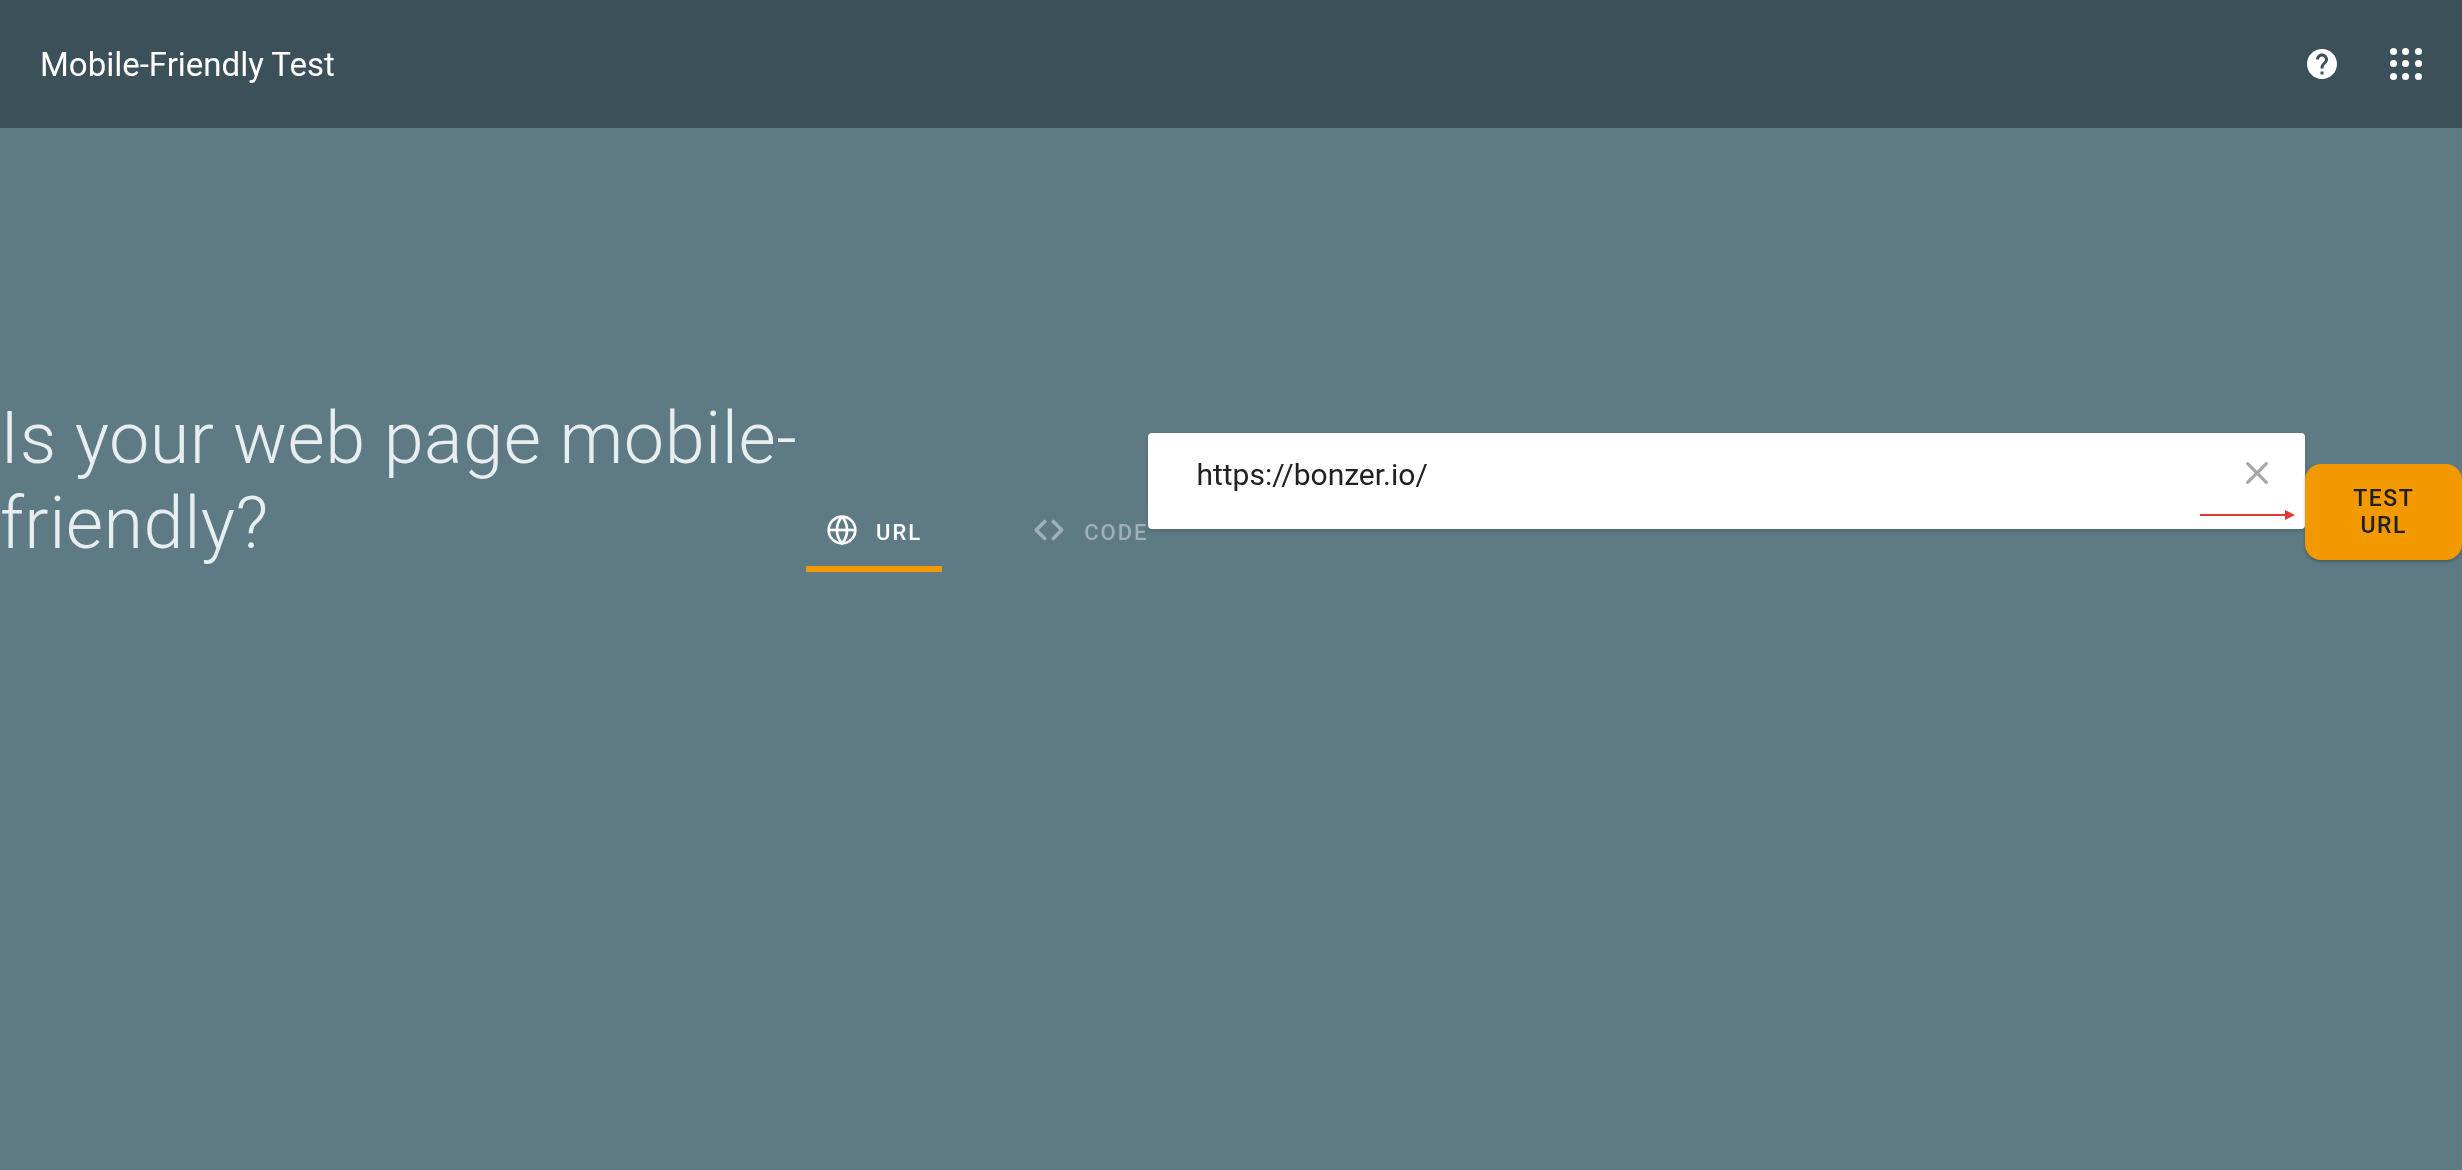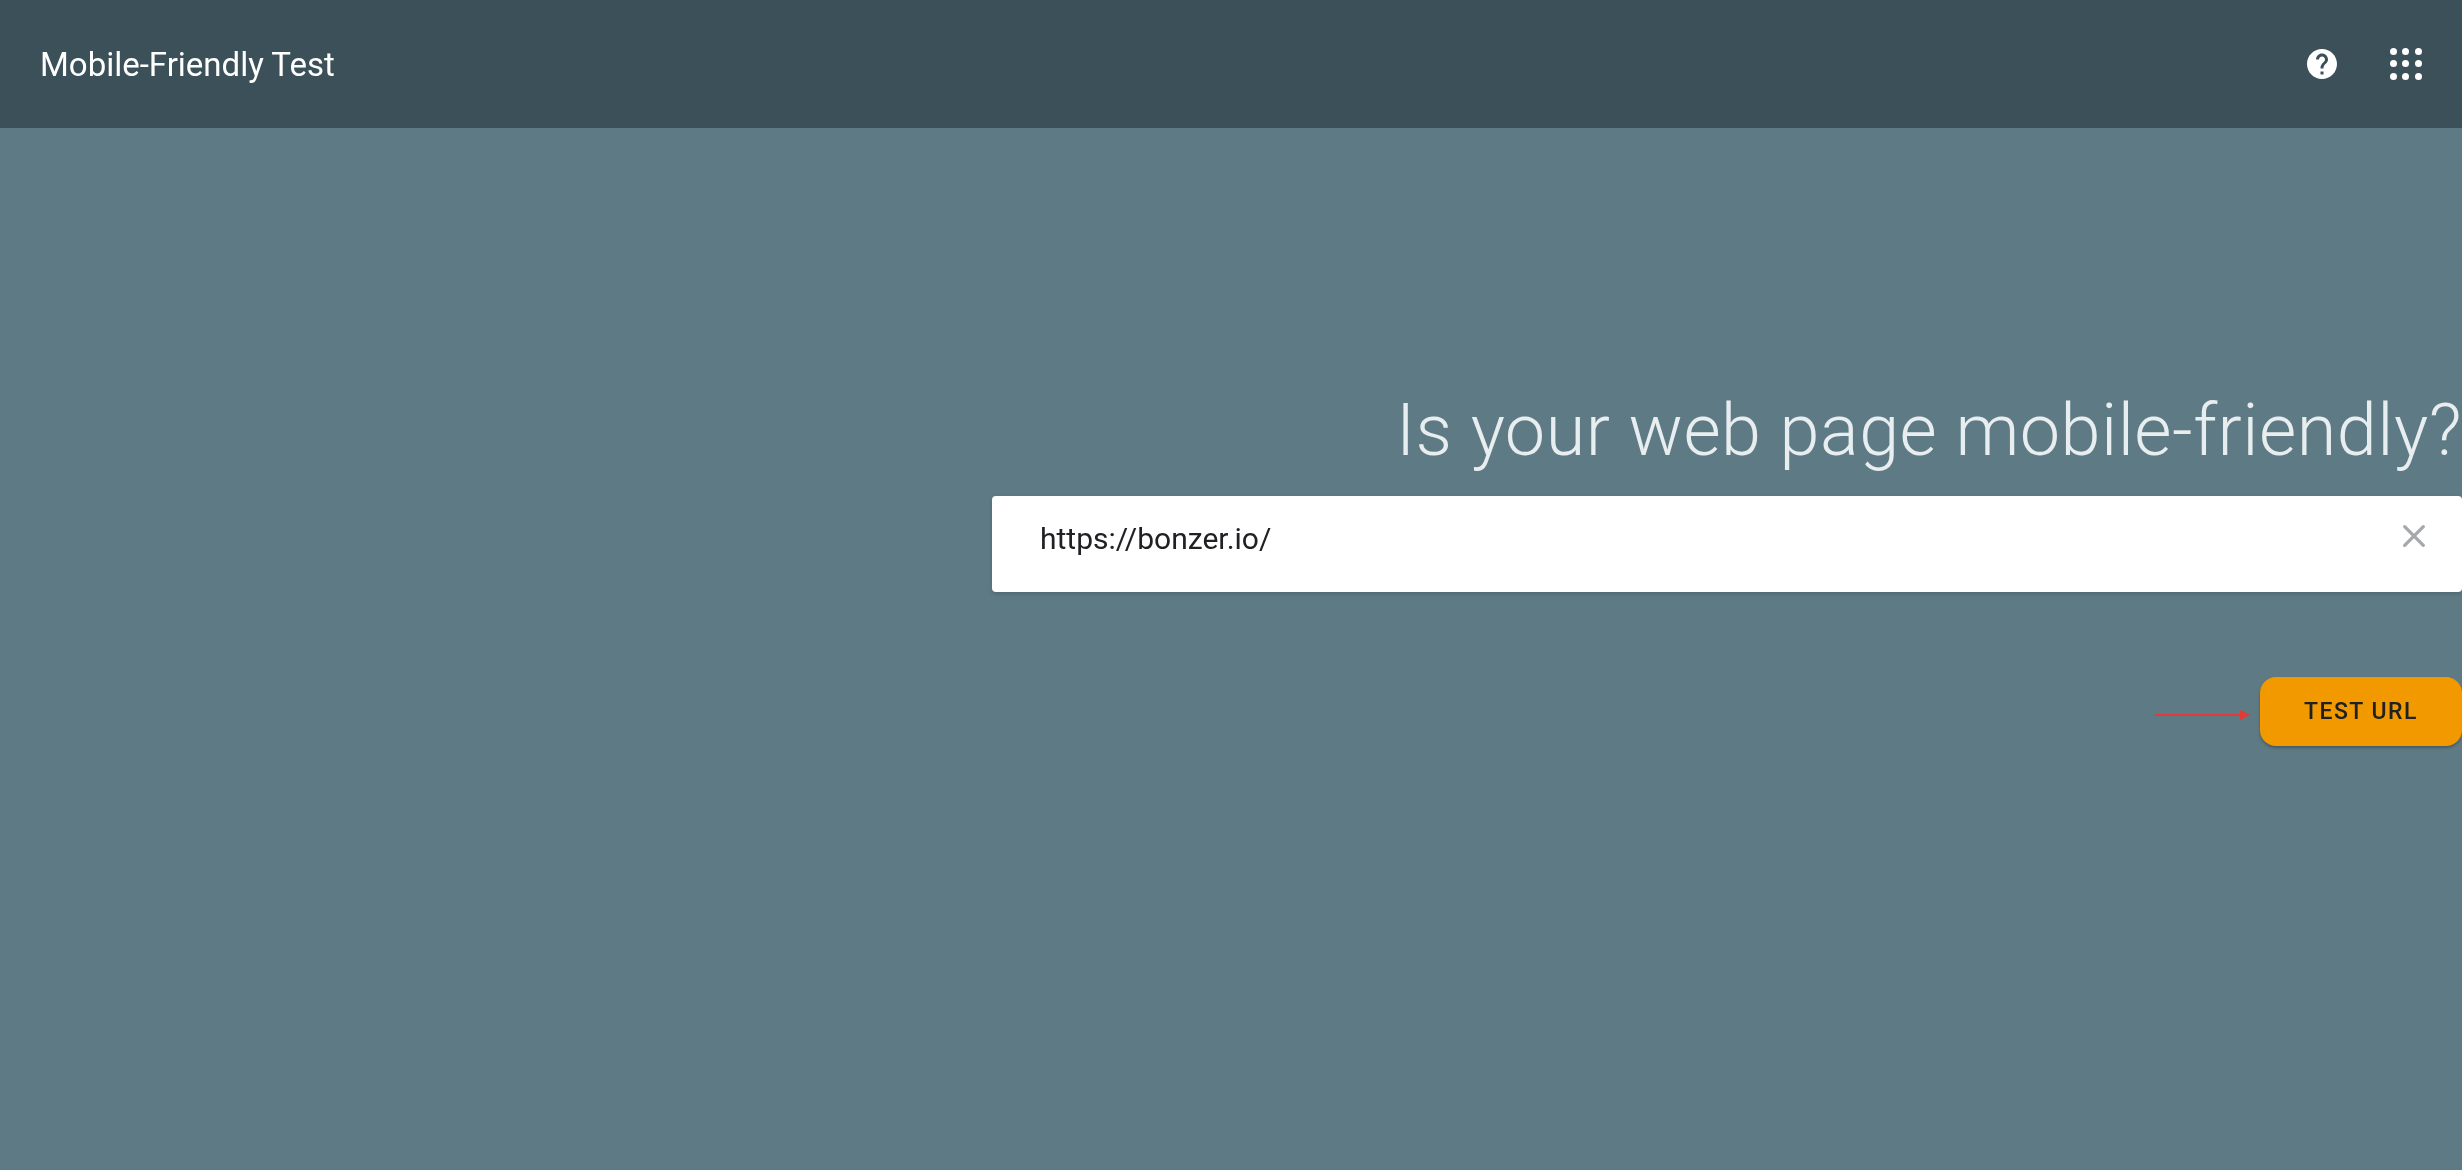--- a/index.html
+++ b/index.html
@@ -47,24 +47,23 @@
       gap: 5px;
     }
     .apps-icon .dot {
       width: 7px;
       height: 7px;
       background: #ffffff;
       border-radius: 50%;
     }
     .main {
       display: flex;
-      flex-direction: column;
-      align-items: flex-end;
+      flex-direction: row;
+      align-items: center;
       padding-top: 260px;
-      gap: 23px;
     }
     .headline {
       color: #e8edef;
       font-size: 72px;
       font-weight: 300;
       letter-spacing: 0.5px;
     }
     .tabs {
       display: flex;
       gap: 110px;
@@ -182,20 +181,41 @@
       <div class="dot"></div>
         <div class="dot"></div>
         <div class="dot"></div>
     </div>
   </div>
 </div>
 
 <div class="main">
   <div class="headline">Is your web page mobile-friendly?</div>
 
+  <div class="tabs">
+    <div class="tab active">
+      <span>
+        <svg class="globe-icon" viewBox="0 0 24 24" fill="none" stroke="#ffffff" stroke-width="2">
+          <circle cx="12" cy="12" r="10"></circle>
+          <line x1="2" y1="12" x2="22" y2="12"></line>
+          <path d="M12 2 a15 15 0 0 1 0 20 a15 15 0 0 1 0 -20"></path>
+        </svg>
+      </span>
+      <span class="tab-label">URL</span>
+    </div>
+    <div class="tab inactive">
+      <span>
+        <svg class="code-icon" viewBox="0 0 24 24" fill="none" stroke="#9fb0b7" stroke-width="2.5" stroke-linecap="round" stroke-linejoin="round">
+          <polyline points="9 6 3 12 9 18"></polyline>
+          <polyline points="15 6 21 12 15 18"></polyline>
+        </svg>
+      </span>
+      <span class="tab-label">CODE</span>
+    </div>
+  </div>
 
   <div class="input-wrapper">
     <input type="text" class="url-input" value="https://bonzer.io/" style="">
     <span>
       <svg class="clear-icon" viewBox="0 0 24 24" fill="none" stroke="#5f6368" stroke-width="2.5" stroke-linecap="round">
         <line x1="5" y1="5" x2="19" y2="19"></line>
         <line x1="19" y1="5" x2="5" y2="19"></line>
       </svg>
     </span>
   </div>

